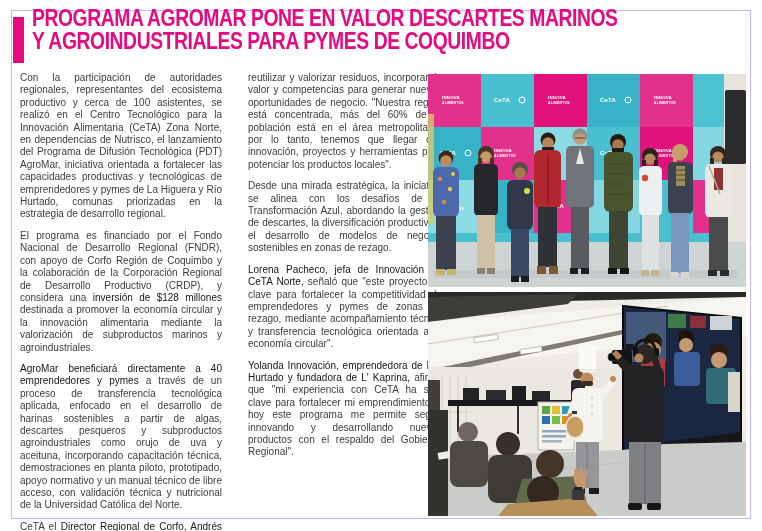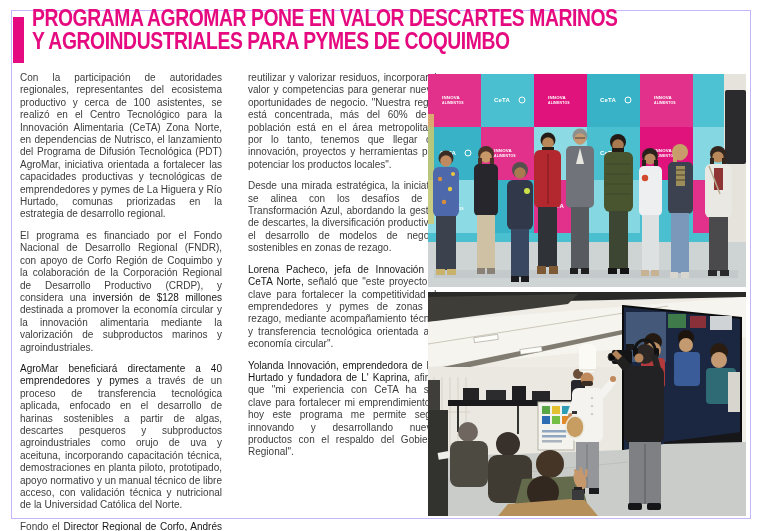--- a/index.html
+++ b/index.html
@@ -32,21 +32,21 @@
   <div class="accent-bar" style="background:#e60a80;"></div>
   <h1 class="headline" style="color:#e60a80;">
     <span>PROGRAMA AGROMAR PONE EN VALOR DESCARTES MARINOS</span>
     <span>Y AGROINDUSTRIALES PARA PYMES DE COQUIMBO</span>
   </h1>
 
   <div class="col col-left">
     <p><span>Con la participación de autoridades regionales, representantes del ecosistema productivo y cerca de 100 asistentes, se realizó en el Centro Tecnológico para la Innovación Alimentaria (CeTA) Zona Norte, en dependencias de Nutrisco, el lanzamiento del Programa de Difusión Tecnológica (PDT) AgroMar, iniciativa orientada a fortalecer las capacidades productivas y tecnológicas de emprendedores y pymes de La Higuera y Río Hurtado, comunas priorizadas en la estrategia de desarrollo regional.</span></p>
     <p><span>El programa es financiado por el Fondo Nacional de Desarrollo Regional (FNDR), con apoyo de Corfo Región de Coquimbo y la colaboración de la Corporación Regional de Desarrollo Productivo (CRDP), y considera una </span><b>inversión de $128 millones</b><span> destinada a promover la economía circular y la innovación alimentaria mediante la valorización de subproductos marinos y agroindustriales.</span></p>
     <p><b>AgroMar beneficiará directamente a 40 emprendedores y pymes</b><span> a través de un proceso de transferencia tecnológica aplicada, enfocado en el desarrollo de harinas sostenibles a partir de algas, descartes pesqueros y subproductos agroindustriales como orujo de uva y aceituna, incorporando capacitación técnica, demostraciones en planta piloto, prototipado, apoyo normativo y un manual técnico de libre acceso, con validación técnica y nutricional de la Universidad Católica del Norte.</span></p>
-    <p><span>Fondo el </span><b>Director Regional de Corfo, Andrés Zurita,</b></p>
+    <p><span>CeTA el </span><b>Director Regional de Corfo, Andrés Zurita,</b></p>
   </div>
 
   <div class="col col-mid">
     <p><span>reutilizar y valorizar residuos, incorporando valor y competencias para generar nuevas oportunidades de negocio. "Nuestra región está concentrada, más del 60% de la población está en el área metropolitana, por lo tanto, tenemos que llegar con innovación, proyectos y herramientas para potenciar los productos locales".</span></p>
     <p><span>Desde una mirada estratégica, la iniciativa se alinea con los desafíos de la Transformación Azul, abordando la gestión de descartes, la diversificación productiva y el desarrollo de modelos de negocio sostenibles en zonas de rezago.</span></p>
     <p><b>Lorena Pacheco, jefa de Innovación de CeTA Norte,</b><span> señaló que "este proyecto es clave para fortalecer la competitividad de emprendedores y pymes de zonas de rezago, mediante acompañamiento técnico y transferencia tecnológica orientada a la economía circular".</span></p>
     <p><b>Yolanda Innovación, emprendedora de Río Hurtado y fundadora de L' Kaprina,</b><span> afirmó que "mi experiencia con CeTA ha sido clave para fortalecer mi emprendimiento, y hoy este programa me permite seguir innovando y desarrollando nuevos productos con el respaldo del Gobierno Regional".</span></p>
   </div>
 
   <figure class="photo photo-top">

